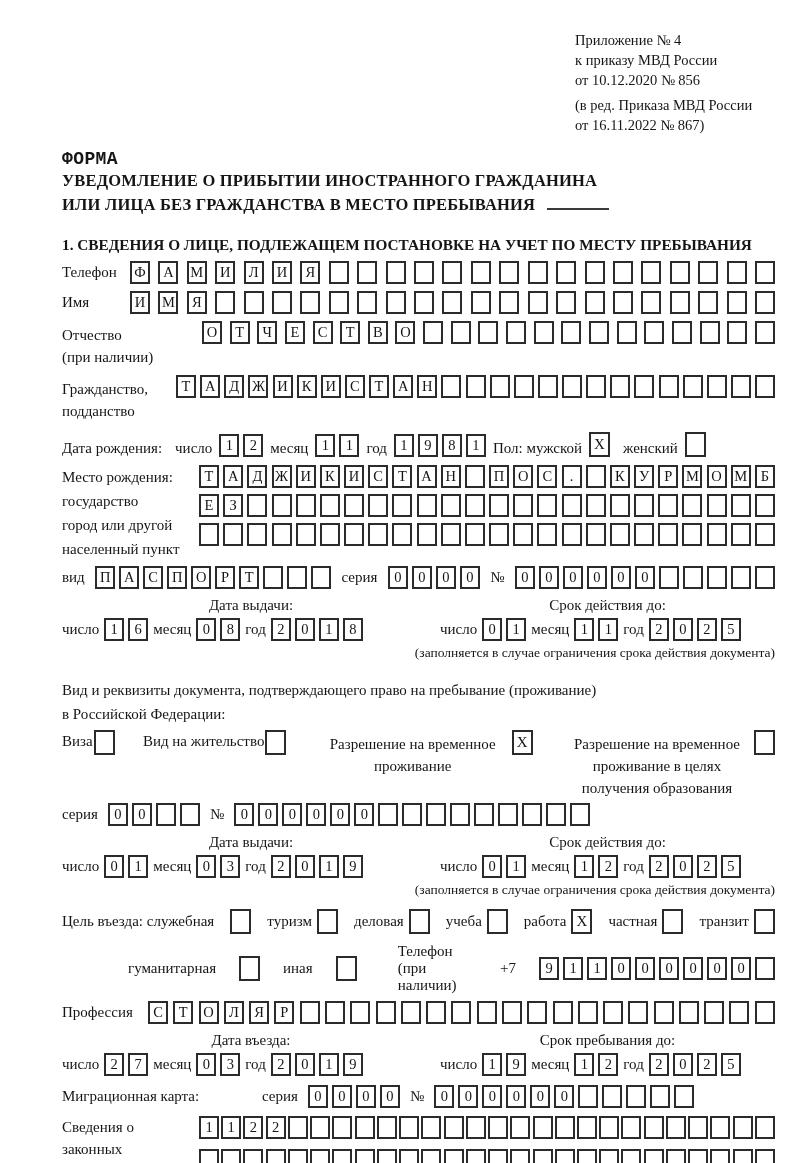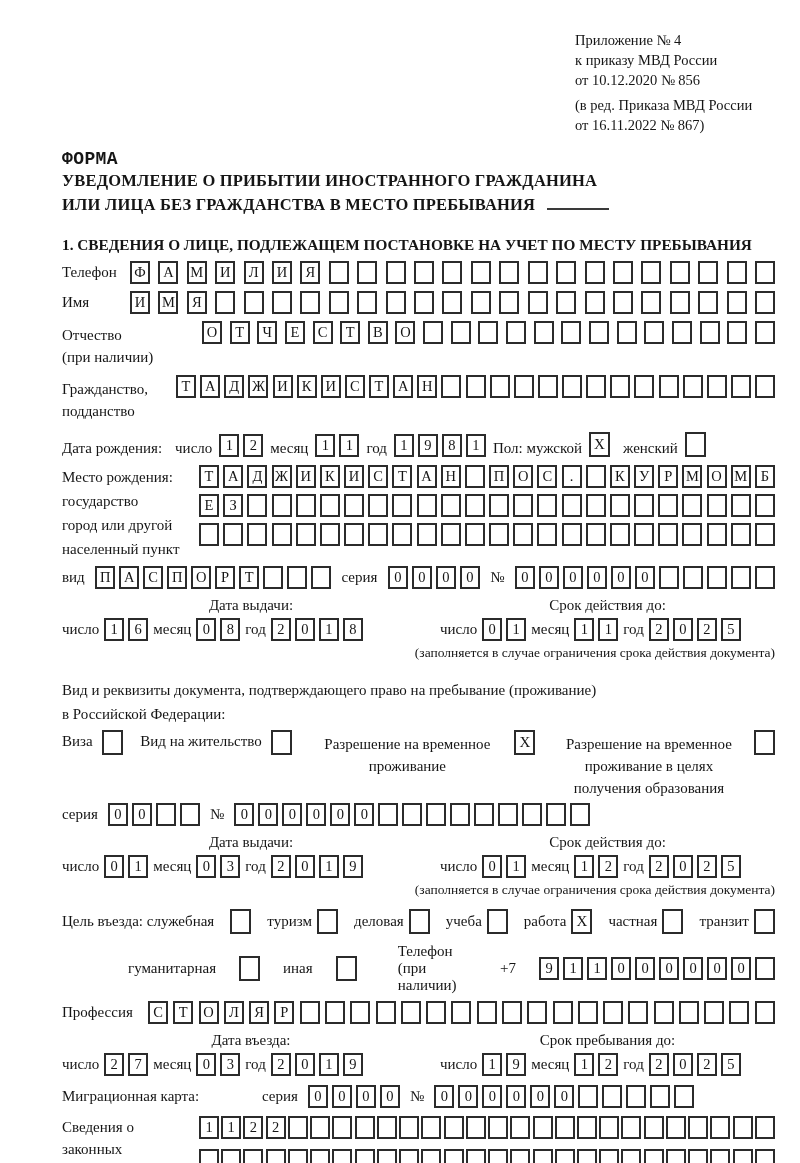--- a/index.html
+++ b/index.html
@@ -56,21 +56,21 @@
   .dcol-left { width:378px; }
   .dcol-right { flex:1; }
   .dtitle { text-align:center; margin-bottom:4px; }
   .dline { display:flex; align-items:center; gap:5px; }
   .note-right { text-align:right; font-size:13.5px; margin-top:4px; }
 
   .intro { margin-top:17px; line-height:24px; }
 
   
   .res-opts { display:flex; justify-content:space-between; align-items:flex-start; margin-top:4px; }
-  .opt { display:flex; gap:9px; align-items:flex-start; }
+  .opt { display:flex; gap:1px; align-items:flex-start; }
   .opt .optlabel { padding-top:3px; }
   .opt .optlabel.center { text-align:center; line-height:22px; }
   .wopt3 { width:196px; } .wopt4 { width:192px; }
 
   
   .purpose { display:flex; align-items:center; justify-content:space-between; margin-top:11px; }
   .purpose .opt2 { display:flex; align-items:center; gap:5px; }
   .purpose2 { display:flex; align-items:center; gap:23px; margin-top:9px; padding-left:66px; }
 </style>
 </head>

